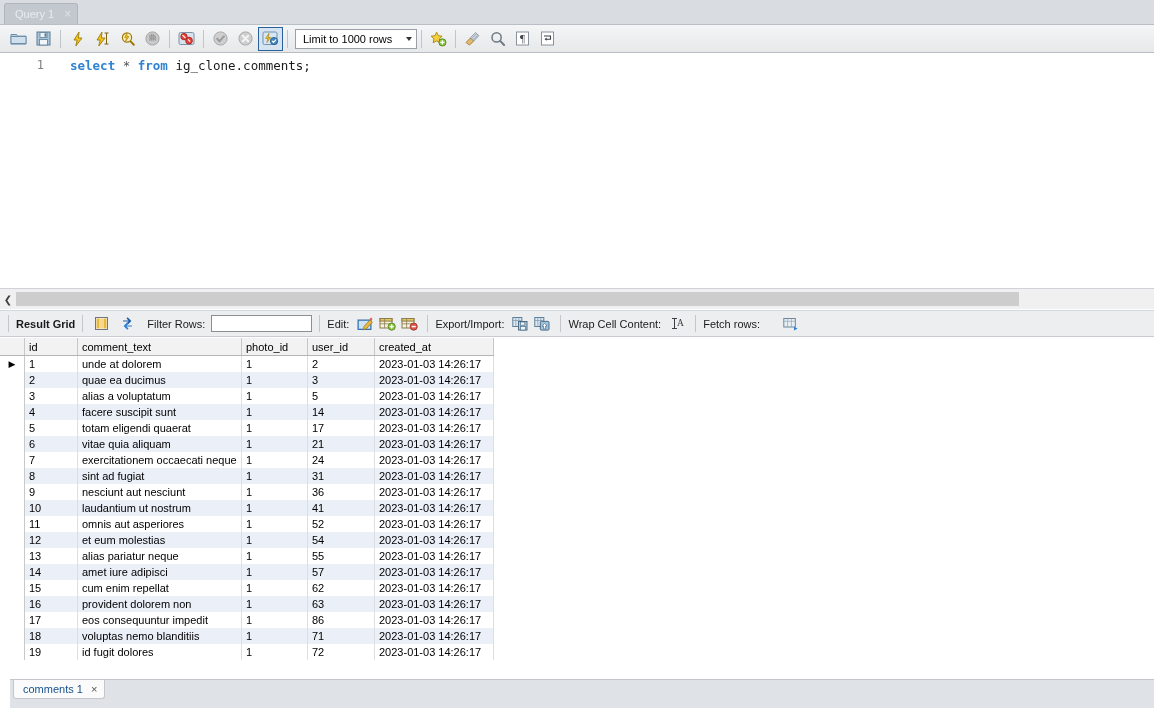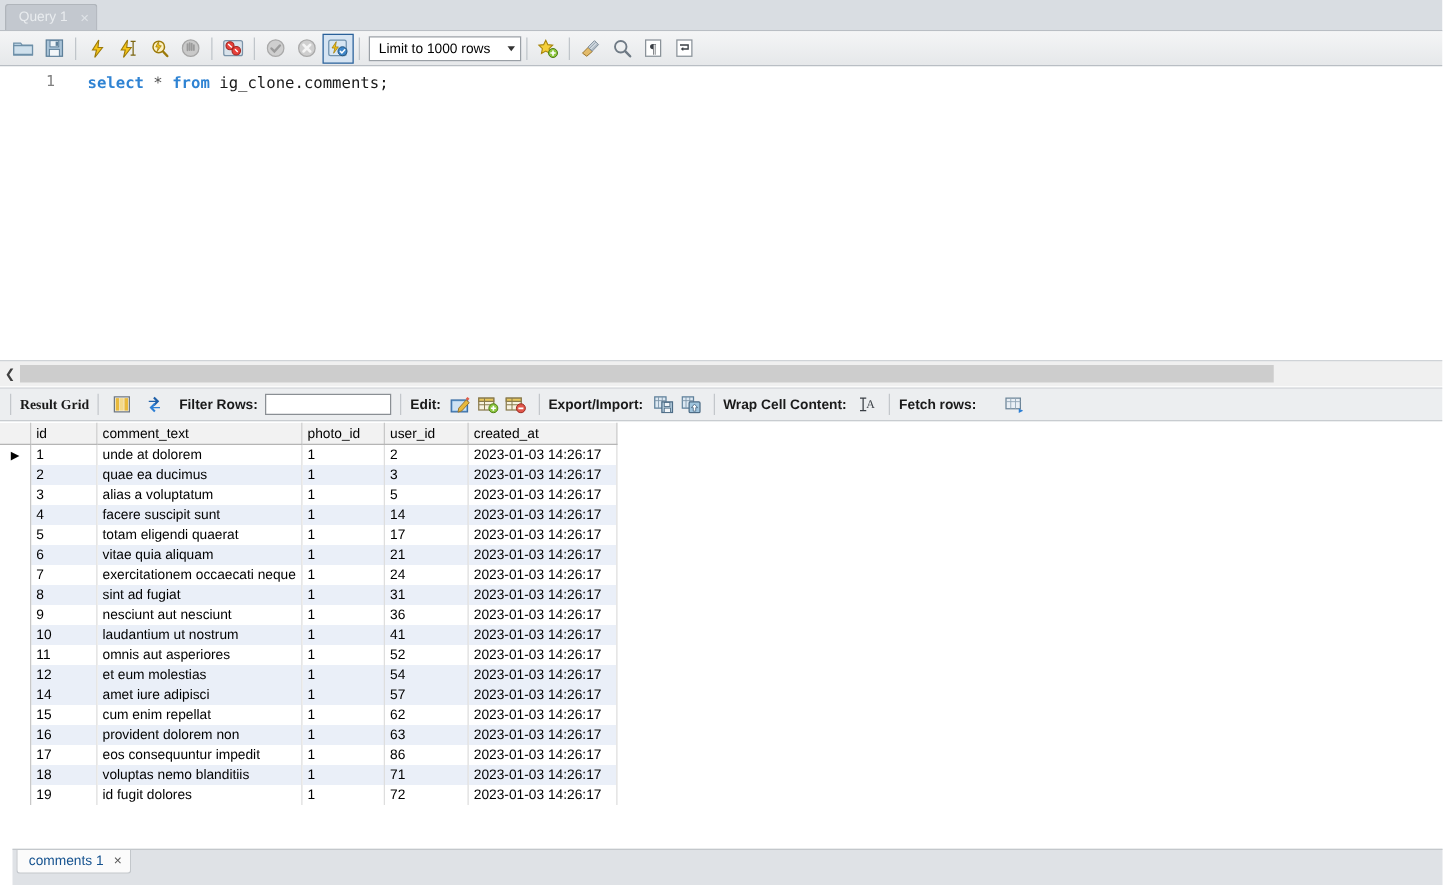--- a/index.html
+++ b/index.html
@@ -167,23 +167,22 @@
     display: flex;
     align-items: center;
     padding-left: 8px;
     box-sizing: border-box;
     gap: 0;
   }
   .gt-label {
     font-size: 11px;
     color: #1a1a1a;
     white-space: nowrap;
-    font-weight: bold;
-  }
-  .gt-label.bold { font-weight: bold; font-family: Liberation Serif, serif; }
+  }
+  .gt-label.bold { font-weight: bold; }
   .gt-sep {
     width: 1px; height: 17px;
     background: #c3c7cb;
     margin: 0 7px;
   }
   .gt-btn {
     width: 22px; height: 20px;
     display: flex; align-items: center; justify-content: center;
     cursor: pointer;
   }
@@ -649,20 +648,28 @@
           <td class="col-created">2023-01-03 14:26:17</td>
         </tr>
         <tr class="even">
           <td class="gutter-c"></td>
           <td class="col-id">12</td>
           <td class="col-text">et eum molestias</td>
           <td class="col-photo">1</td>
           <td class="col-user">54</td>
           <td class="col-created">2023-01-03 14:26:17</td>
         </tr>
+        <tr class="odd">
+          <td class="gutter-c"></td>
+          <td class="col-id">13</td>
+          <td class="col-text">alias pariatur neque</td>
+          <td class="col-photo">1</td>
+          <td class="col-user">55</td>
+          <td class="col-created">2023-01-03 14:26:17</td>
+        </tr>
         <tr class="even">
           <td class="gutter-c"></td>
           <td class="col-id">14</td>
           <td class="col-text">amet iure adipisci</td>
           <td class="col-photo">1</td>
           <td class="col-user">57</td>
           <td class="col-created">2023-01-03 14:26:17</td>
         </tr>
         <tr class="odd">
           <td class="gutter-c"></td>

